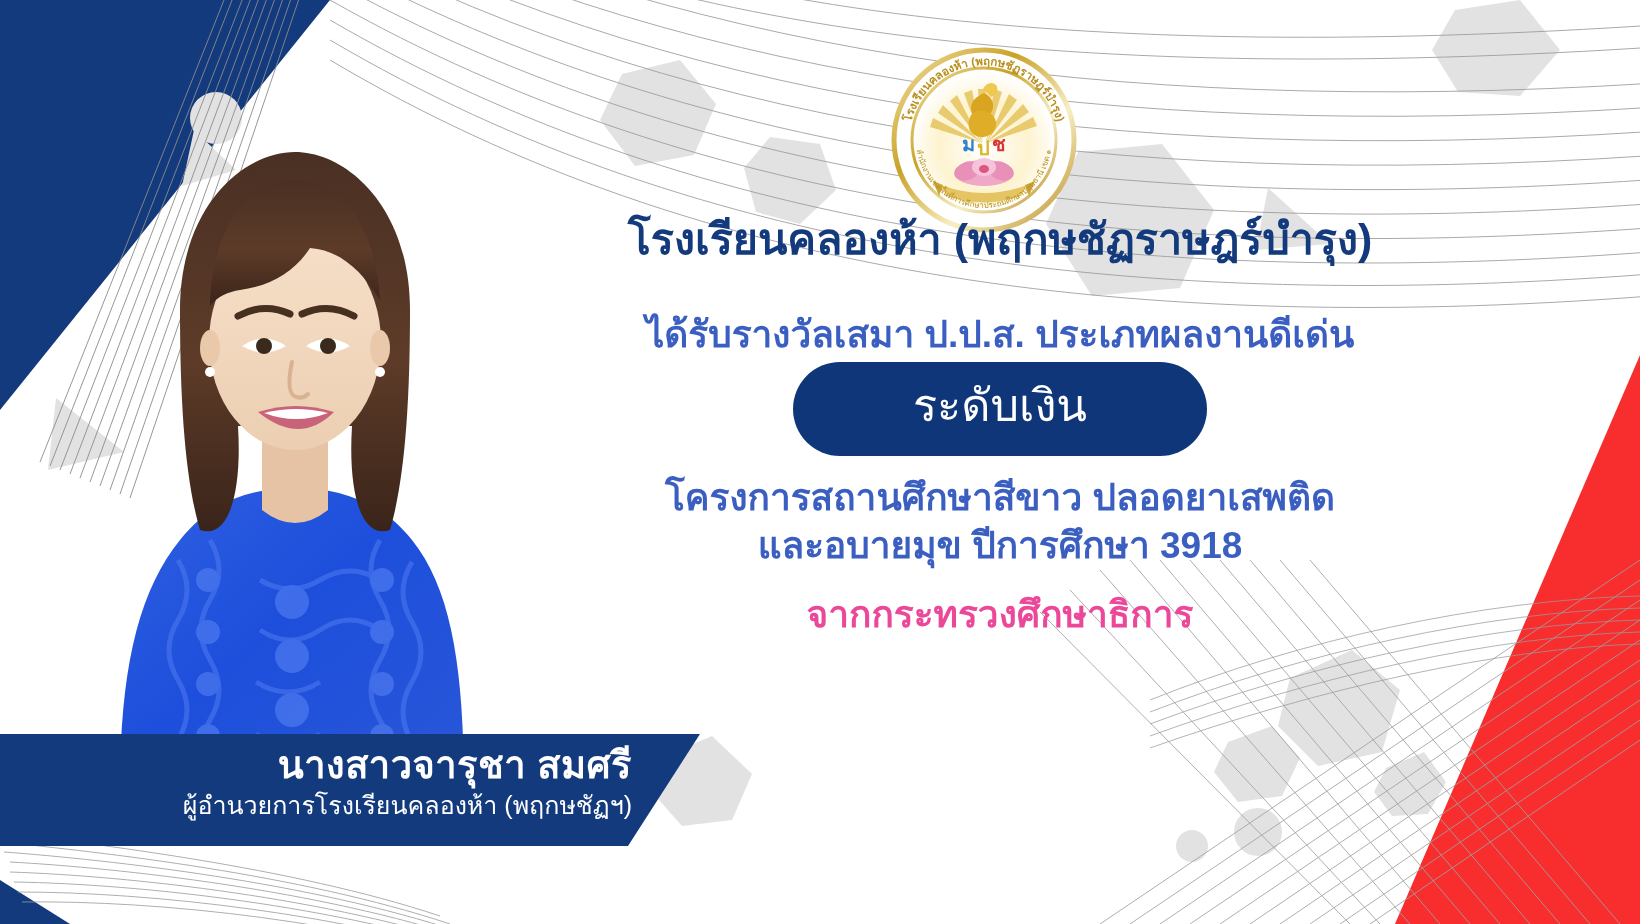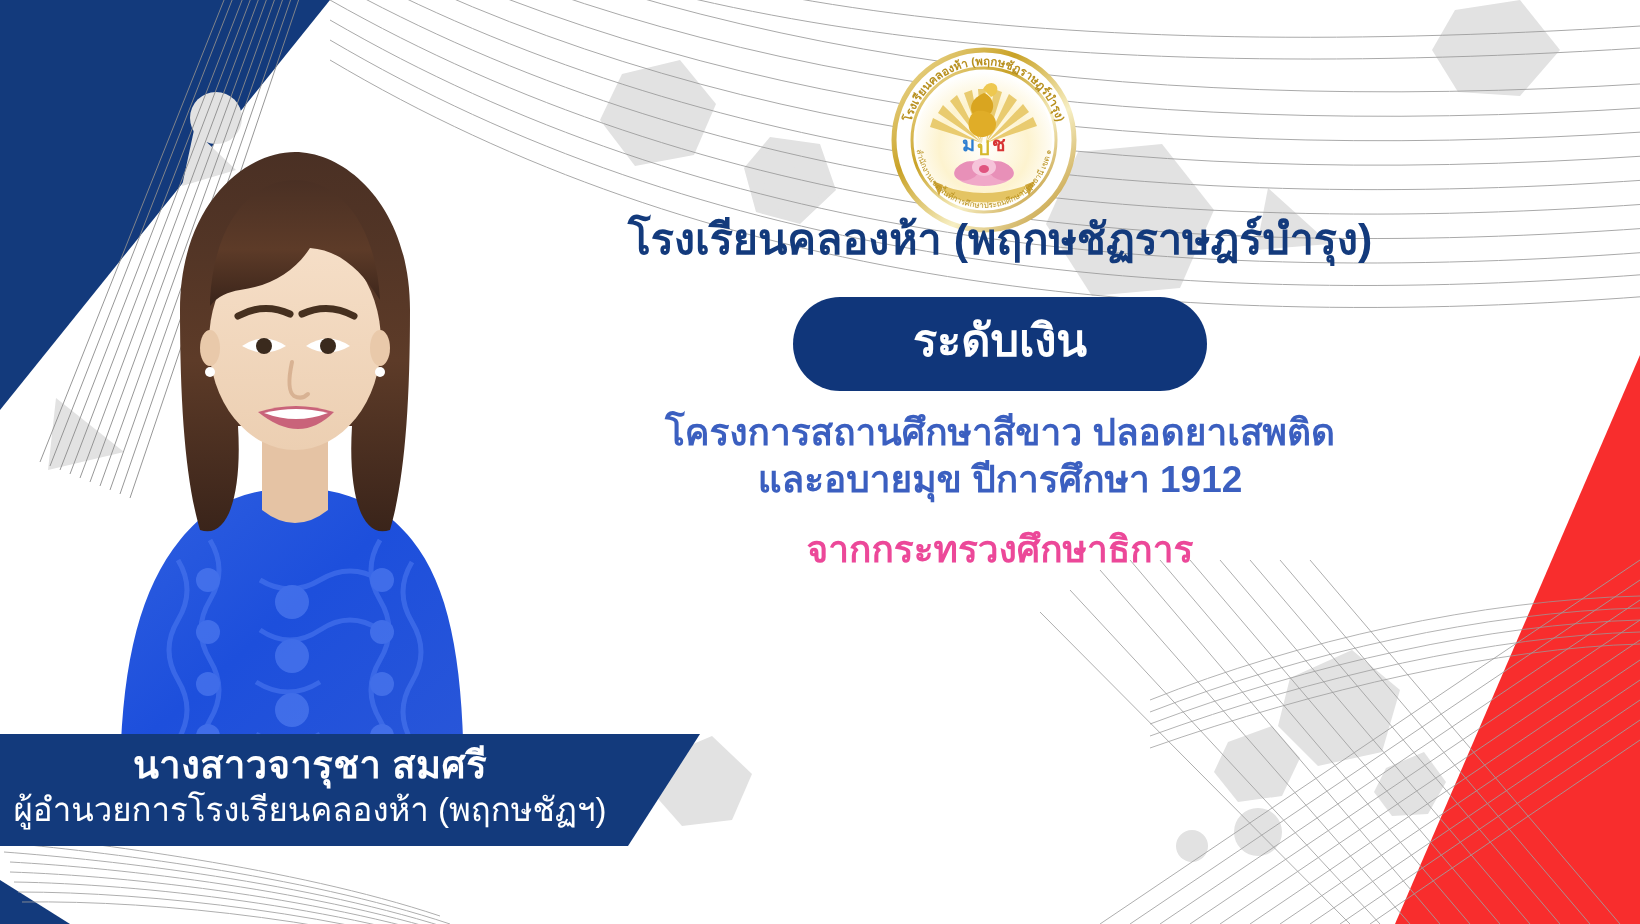--- a/index.html
+++ b/index.html
@@ -10,32 +10,32 @@
   
   .bg-layer{position:absolute;inset:0;width:100%;height:100%;}
 
   
   .photo-wrap{position:absolute;left:60px;top:110px;width:470px;height:680px;}
   .photo-wrap svg{display:block;width:100%;height:100%;}
 
   
   .name-banner{position:absolute;left:0;top:734px;width:700px;height:112px;}
   .name-banner svg{position:absolute;inset:0;width:100%;height:100%;}
-  .name-banner .nb-text{position:relative;z-index:2;padding-top:10px;text-align:center;width:620px;}
+  .name-banner .nb-text{position:relative;z-index:2;padding-top:10px;text-align:right;width:620px;padding-left:12px;}
   .nb-name{color:#ffffff;font-size:38px;font-weight:bold;letter-spacing:.5px;line-height:1.15;white-space:nowrap;}
-  .nb-role{color:#ffffff;font-size:33px;line-height:1.2;margin-top:2px;white-space:nowrap;}
+  .nb-role{color:#ffffff;font-size:25px;line-height:1.2;margin-top:2px;white-space:nowrap;}
 
   
   .content{position:absolute;left:560px;top:190px;width:880px;text-align:center;}
   .line-congrats{color:#133a7c;font-size:43px;font-weight:bold;line-height:1.45;white-space:nowrap;}
   .line-school{color:#133a7c;font-size:43px;font-weight:bold;line-height:1.55;margin-top:16px;white-space:nowrap;}
   .line-award{color:#3b5fc0;font-size:37px;font-weight:bold;line-height:1.5;margin-top:34px;white-space:nowrap;}
 
-  .pill{display:inline-block;margin-top:24px;background:#10367a;color:#ffffff;
-        font-size:45px;font-weight:bold;border-radius:60px;padding:16px 120px 22px;line-height:1.25;white-space:nowrap;}
+  .pill{display:inline-block;background:#10367a;color:#ffffff;
+        font-size:45px;font-weight:normal;border-radius:60px;padding:16px 120px 22px;line-height:1.25;white-space:nowrap;}
 
   .line-project1{color:#3b5fc0;font-size:37px;font-weight:bold;line-height:1.28;margin-top:18px;white-space:nowrap;}
   .line-project2{color:#3b5fc0;font-size:37px;font-weight:bold;line-height:1.28;white-space:nowrap;}
   .line-ministry{color:#ec4899;font-size:37px;font-weight:bold;line-height:1.3;margin-top:24px;white-space:nowrap;font-family:Liberation Mono, monospace;}
 
   
   .logo{position:absolute;left:889px;top:45px;width:190px;height:190px;}
   .logo svg{display:block;width:100%;height:100%;}
 </style>
 </head>
@@ -301,23 +301,24 @@
       <path d="M198,302 q38,-12 76,0 q-34,34 -76,0 z" fill="#c9637a"></path>
       <path d="M204,303 q32,-8 64,0 q-32,12 -64,0 z" fill="#ffffff"></path>
 
       <ellipse cx="208" cy="662" rx="44" ry="26" fill="#eccdb0"></ellipse>
       <ellipse cx="262" cy="662" rx="44" ry="26" fill="#e7c5a6"></ellipse>
     </svg>
   </div>
 
   <div class="content">
     <div class="line-school">โรงเรียนคลองห้า (พฤกษชัฏราษฎร์บำรุง)</div>
+    <div class="line-award">ได้รับรางวัลเสมา ป.ป.ส. ประเภทผลงานดีเด่น</div>
     <div><span class="pill">ระดับเงิน</span></div>
     <div class="line-project1">โครงการสถานศึกษาสีขาว ปลอดยาเสพติด</div>
-    <div class="line-project2">และอบายมุข ปีการศึกษา 1912</div>
+    <div class="line-project2">และอบายมุข ปีการศึกษา 3918</div>
     <div class="line-ministry">จากกระทรวงศึกษาธิการ</div>
   </div>
 
   <div class="name-banner">
     <svg viewBox="0 0 700 112" preserveAspectRatio="none" aria-hidden="true">
       <polygon points="0,0 700,0 628,112 0,112" fill="#133a7c"></polygon>
     </svg>
     <div class="nb-text">
       <div class="nb-name">นางสาวจารุชา  สมศรี</div>
       <div class="nb-role">ผู้อำนวยการโรงเรียนคลองห้า (พฤกษชัฏฯ)</div>

